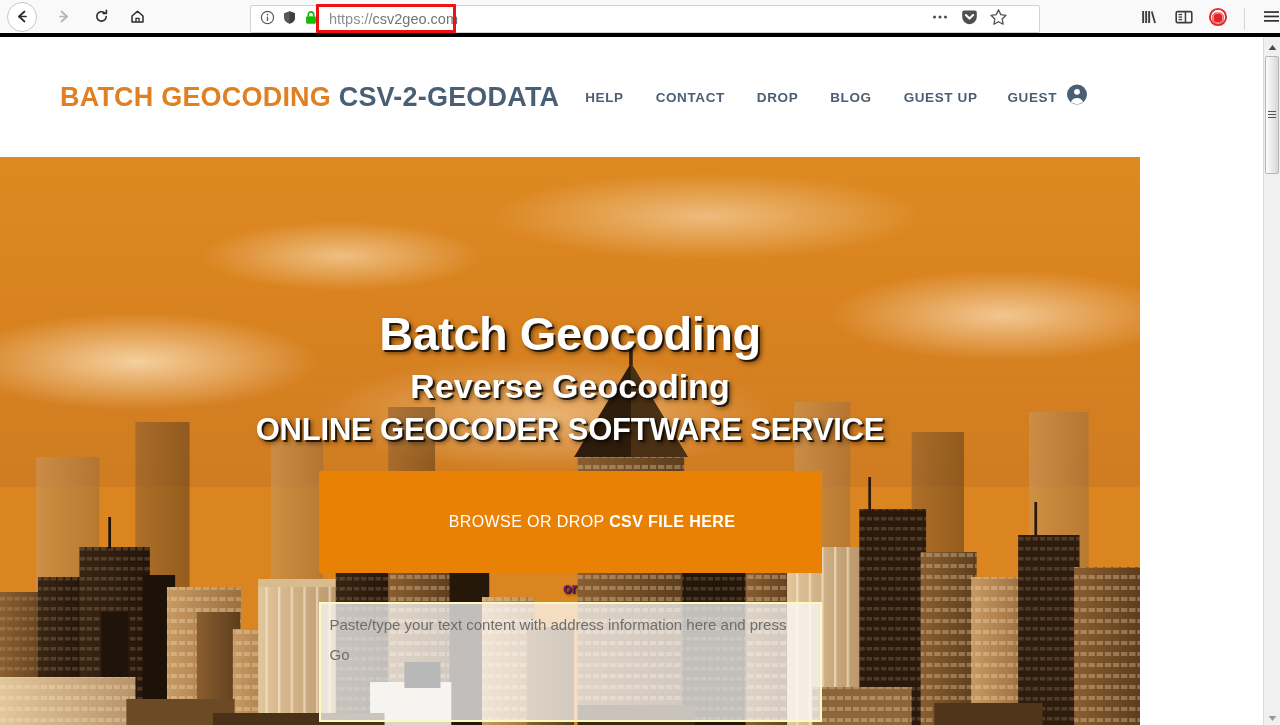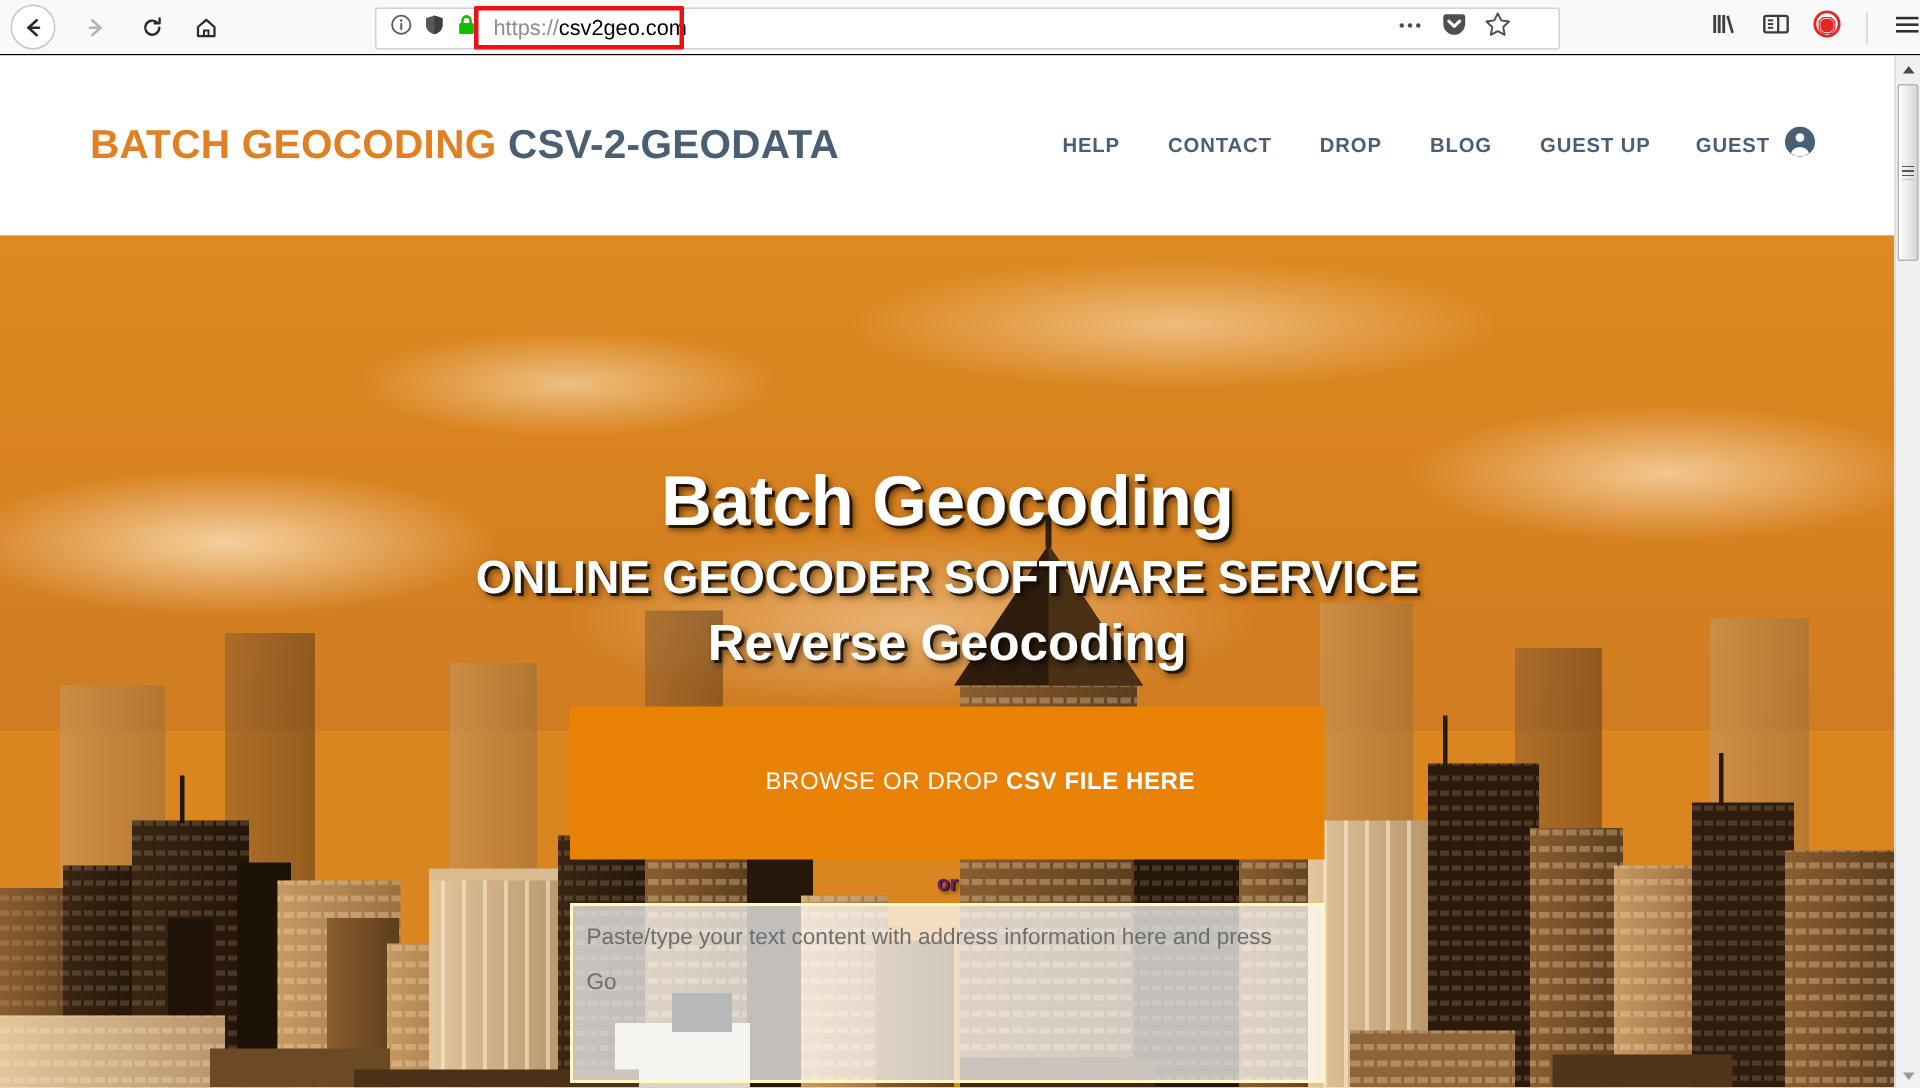--- a/index.html
+++ b/index.html
@@ -9,21 +9,21 @@
     overflow: hidden;
     font-family: "Liberation Sans", sans-serif;
     background: #ffffff;
   }
 
   
   #browser-chrome {
     position: absolute; left: 0; top: 0;
     width: 1280px; height: 37px;
     background: #f9f9fa;
-    border-bottom: 1px solid #000000;
+    border-bottom: 4px solid #000000;
     display: flex; align-items: center;
   }
   .nav-btns { display: flex; align-items: center; padding-left: 7px; gap: 4px; }
   .navbtn {
     width: 32px; height: 30px;
     display: flex; align-items: center; justify-content: center;
     border-radius: 3px;
   }
   .navbtn svg { display: block; }
   #back-button {
@@ -43,21 +43,21 @@
     display: flex; align-items: center;
   }
   .urlbar-icons { display: flex; align-items: center; gap: 7px; padding-left: 9px; }
   #url-text-zone {
     margin-left: 11px;
     font-size: 14.5px;
     display: flex; align-items: baseline;
     white-space: nowrap;
   }
   #url-scheme { color: #8d8d93; }
-  #url-host { color: #000000; }
+  #url-host { color: #737373; }
   #url-redbox {
     position: absolute;
     left: 316px; top: 4px; width: 140px; height: 29px;
     border: 3px solid #ee1111;
     border-radius: 1px;
     pointer-events: none;
   }
   #urlbar-right {
     position: absolute; left: 930px; top: 5px;
     height: 28px; display: flex; align-items: center; gap: 10px;
@@ -94,21 +94,21 @@
   #sb-grip {
     position: absolute; left: 50%; top: 50%;
     transform: translate(-50%,-50%);
     width: 8px; height: 9px;
     background: repeating-linear-gradient(to bottom,#555 0,#555 1px,transparent 1px,transparent 3px);
   }
 
   
   #page {
     position: absolute; left: 0; top: 37px;
-    width: 1263px; height: 688px;
+    width: 1140px; height: 688px;
     overflow: hidden;
     background: #fff;
   }
 
   
   #site-header {
     position: relative;
     height: 120px; width: 100%;
     background: #ffffff;
     display: flex; align-items: center;
@@ -489,22 +489,22 @@
         <rect x="1035" y="546" width="120" height="22" fill="#50351a"></rect>
 
         <rect x="962" y="320" width="3" height="34" fill="#2b1a0b"></rect>
         <rect x="1146" y="345" width="3" height="35" fill="#2b1a0b"></rect>
         <rect x="120" y="360" width="3" height="32" fill="#20140a"></rect>
       </svg>
     </div>
 
     <div id="hero-content">
       <div class="hero-title" id="hero-line1">Batch Geocoding</div>
+      <div class="hero-title" id="hero-line2">Reverse Geocoding</div>
       <div class="hero-title" id="hero-line3">ONLINE GEOCODER SOFTWARE SERVICE</div>
-      <div class="hero-title" id="hero-line2">Reverse Geocoding</div>
 
       <div id="dropzone">
         <span id="dropzone-text"><span>BROWSE OR DROP </span><b>CSV FILE HERE</b></span>
       </div>
 
       <div id="or-text">or</div>
 
       <textarea id="paste-area" placeholder="Paste/type your text content with address information here and press Go" style=""></textarea>
     </div>
   </div>

